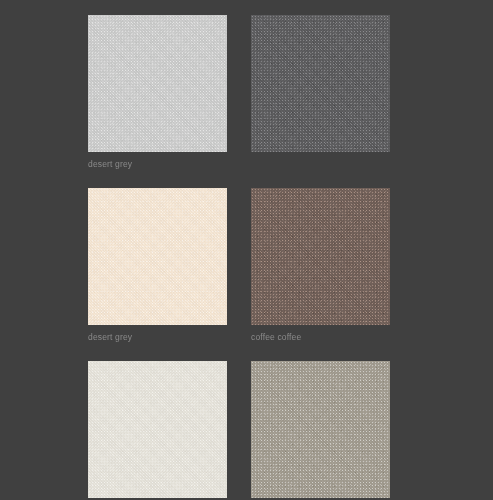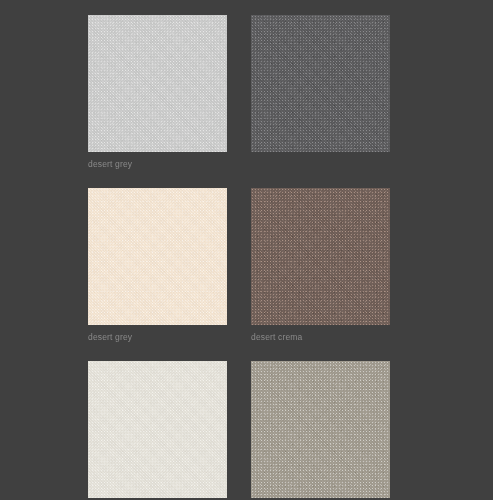--- a/index.html
+++ b/index.html
@@ -99,21 +99,21 @@
         <span class="grain2"></span>
       </div>
       <span class="swatch-label" style="color: rgb(138, 138, 138);">desert grey</span>
     </div>
 
     <div class="swatch-cell">
       <div class="swatch-chip" style="background-color: rgb(111, 94, 86);">
         <span class="grain"></span>
         <span class="grain2"></span>
       </div>
-      <span class="swatch-label" style="color: rgb(138, 138, 138);">desert crema</span>
+      <span class="swatch-label" style="color: rgb(138, 138, 138);">coffee coffee</span>
     </div>
 
     <div class="swatch-cell">
       <div class="swatch-chip" style="background-color: rgb(231, 228, 219);">
         <span class="grain"></span>
         <span class="grain2"></span>
       </div>
 
     </div>
 

